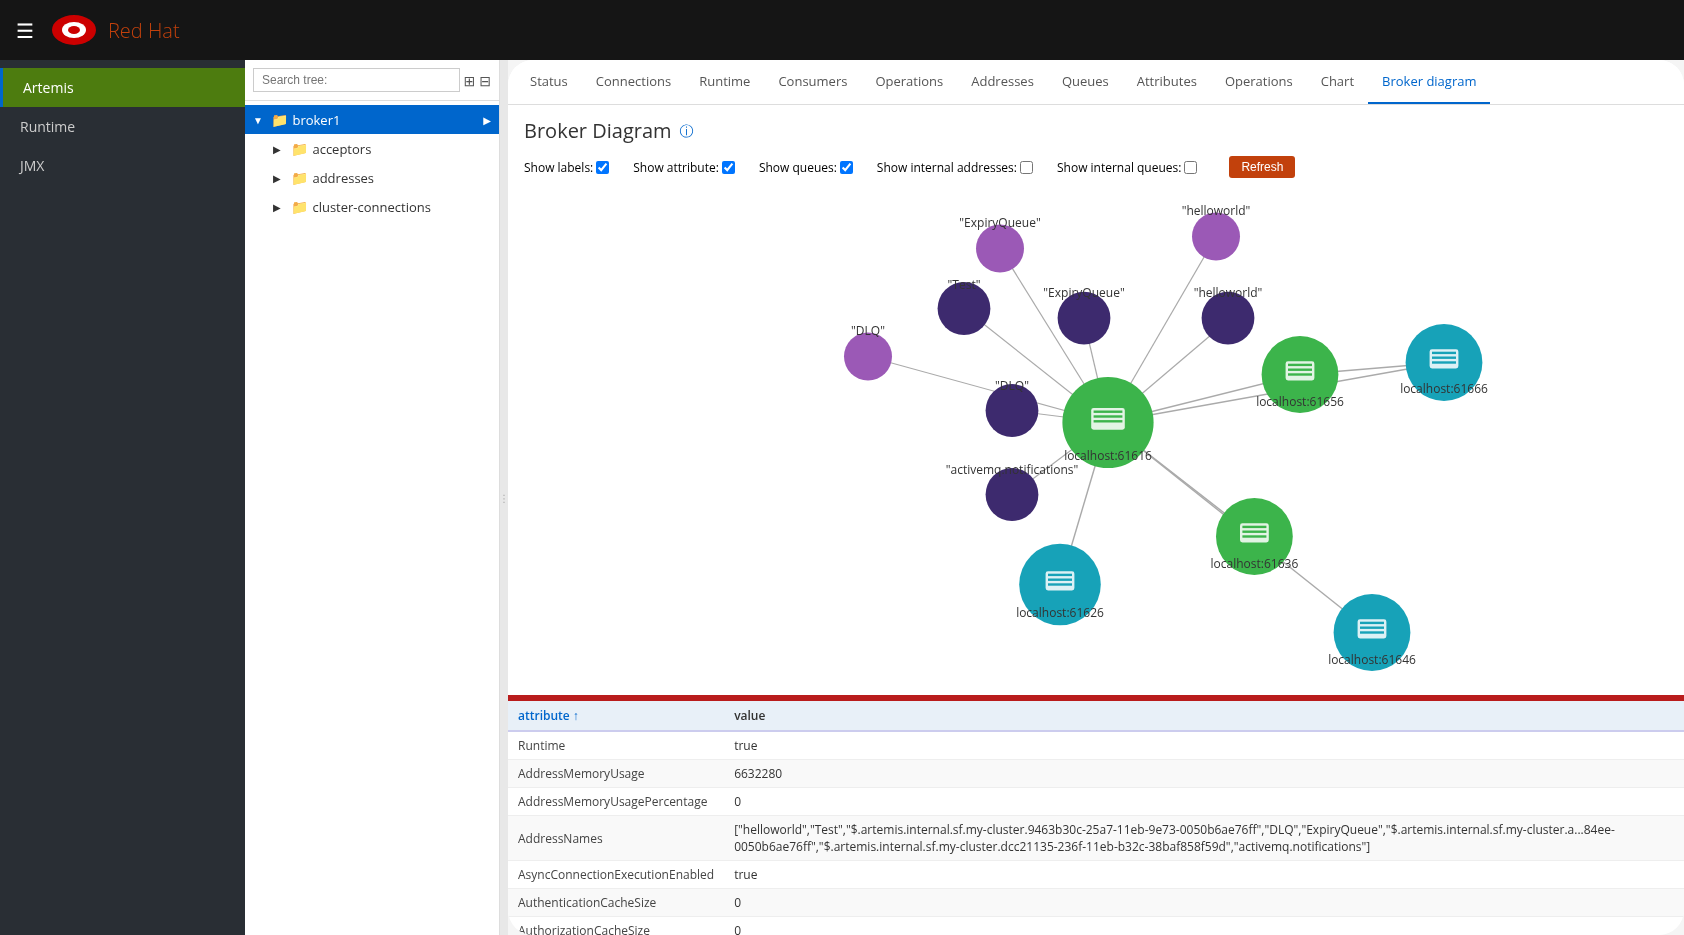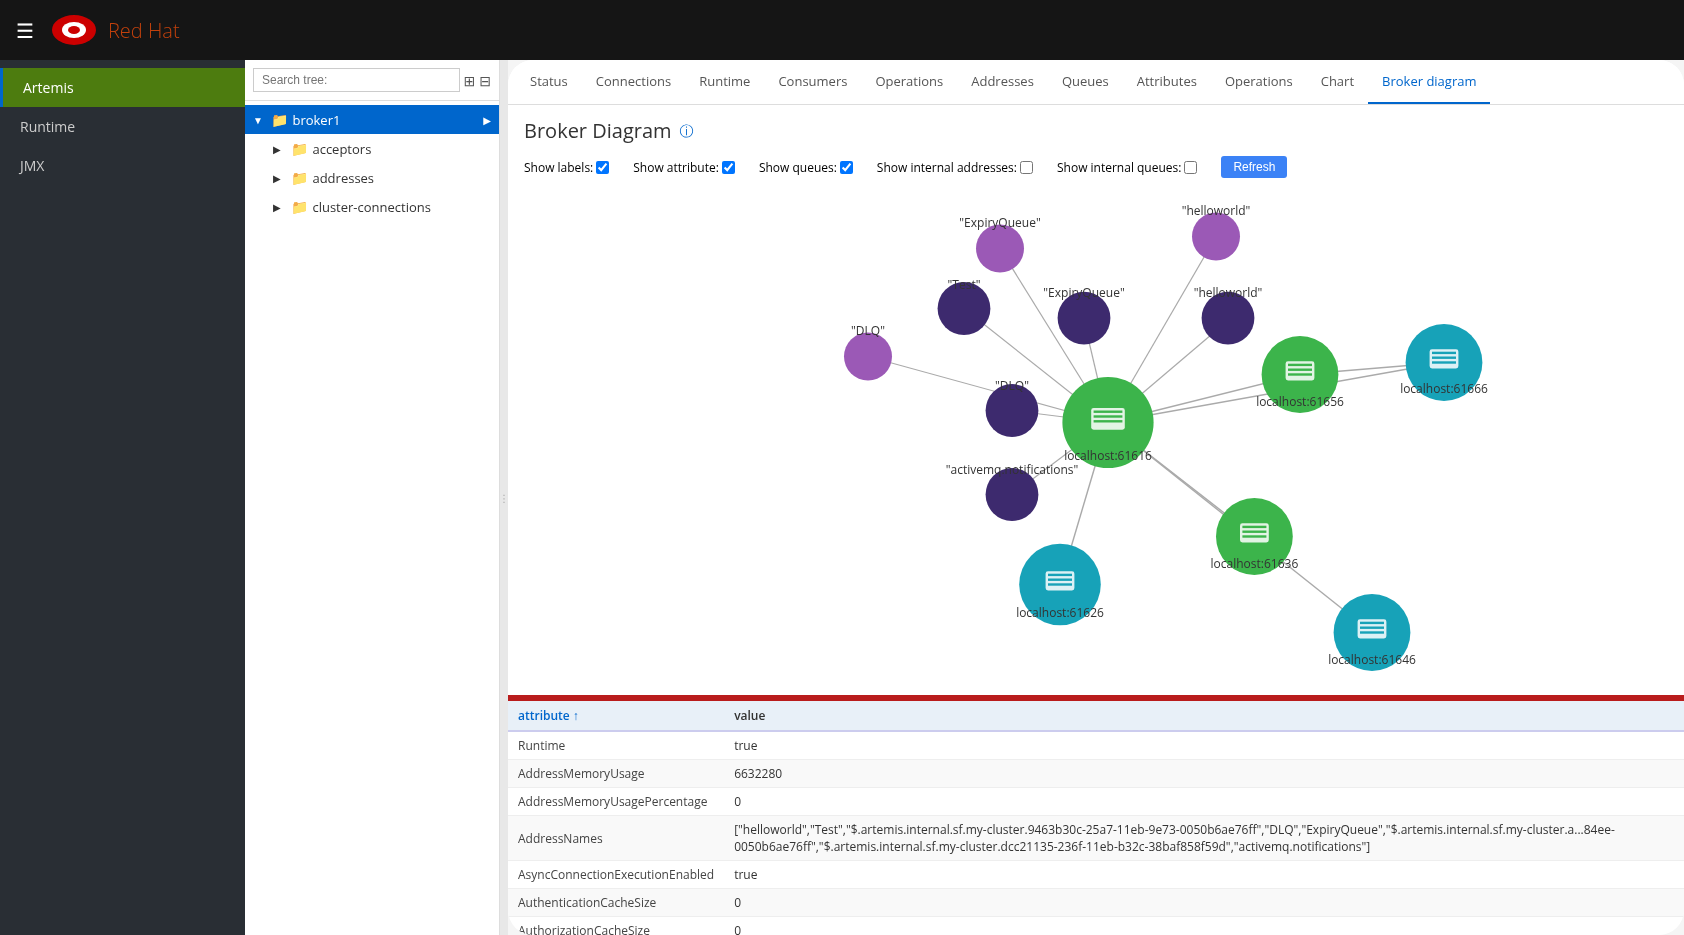--- a/index.html
+++ b/index.html
@@ -201,27 +201,28 @@
     .diagram-controls label {
       display: flex;
       align-items: center;
       gap: 3px;
       margin-right: 8px;
     }
     .diagram-controls input[type=checkbox] {
       cursor: pointer;
     }
     .btn-refresh {
-      background: #3b82f6;
+      background: #c2410c;
       color: #fff;
       border: none;
       padding: 4px 12px;
       border-radius: 3px;
       cursor: pointer;
       font-size: 12px;
+      margin-left: 8px;
     }
 
     
     .diagram-svg-area {
       flex: 1;
       position: relative;
       overflow: hidden;
       min-height: 350px;
     }
     .diagram-svg-area svg {

